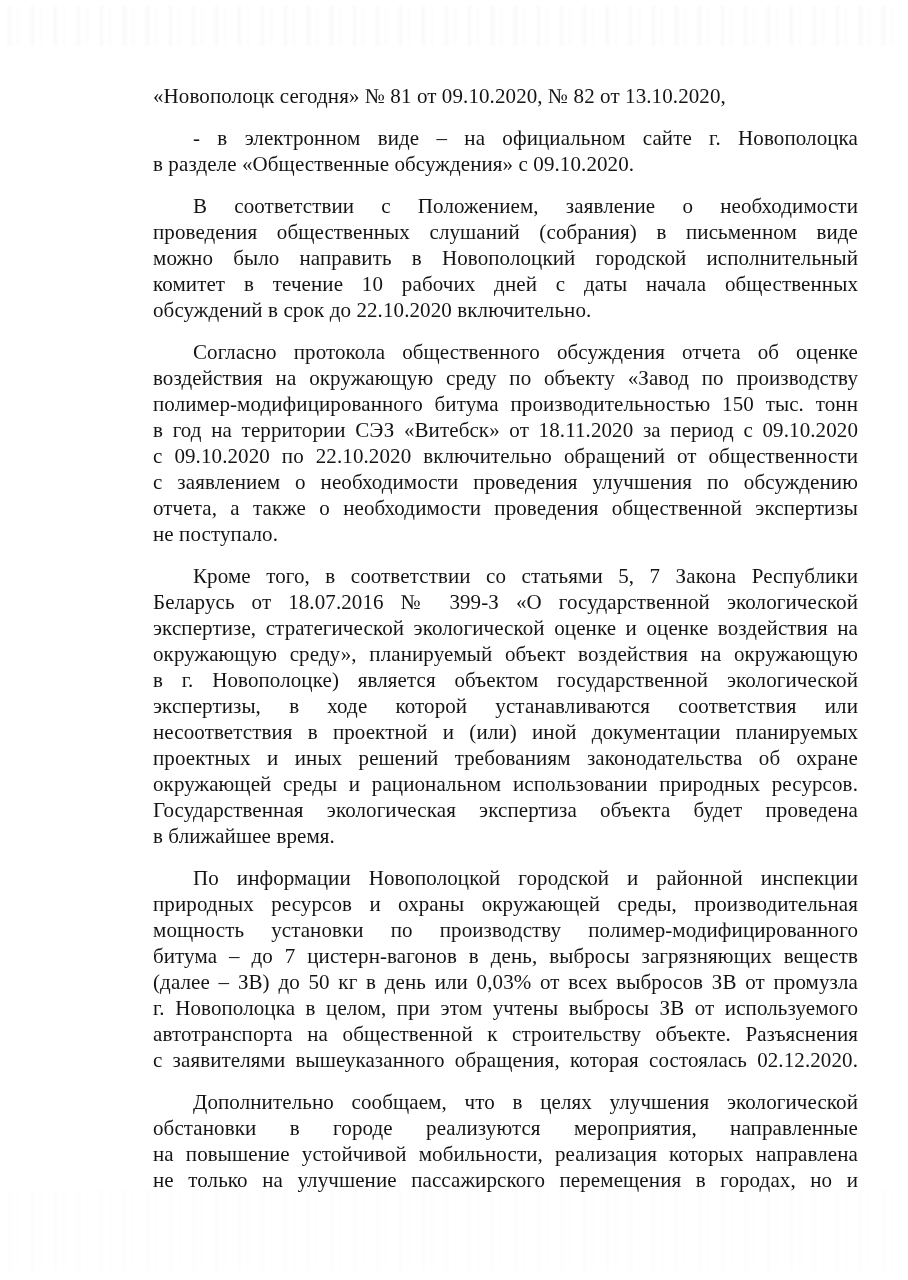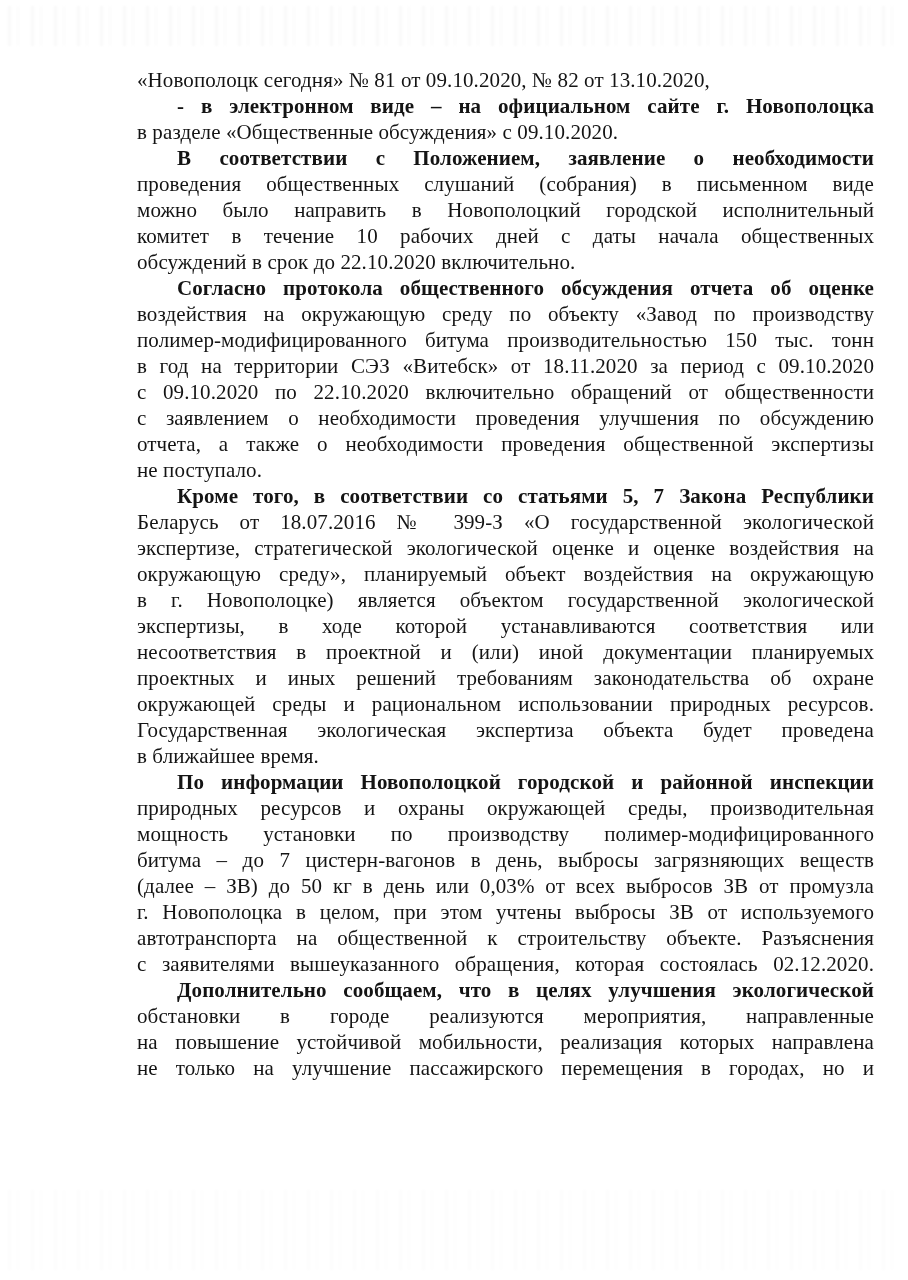--- a/index.html
+++ b/index.html
@@ -40,30 +40,30 @@
   .content {
     position: absolute;
     left: 137px;
     top: 67px;
     width: 737px;
     font-size: 21px;
     line-height: 26px;
     color: #141414;
     letter-spacing: 0.1px;
   }
-  .paragraph { margin: 0; }
+  .paragraph { margin: 16px; }
   .line {
     text-align: justify;
     text-align-last: justify;
     height: 26px;
     overflow: hidden;
     white-space: normal;
   }
   .line.end { text-align-last: left; }
-  .line.ind { text-indent: 40px; font-weight: bold; }
+  .line.ind { text-indent: 40px; }
 </style>
 </head>
 <body>
 
 <div class="page">
   <div class="ghost top"></div>
   <div class="ghost bottom"></div>
 
   <div class="content">
 

